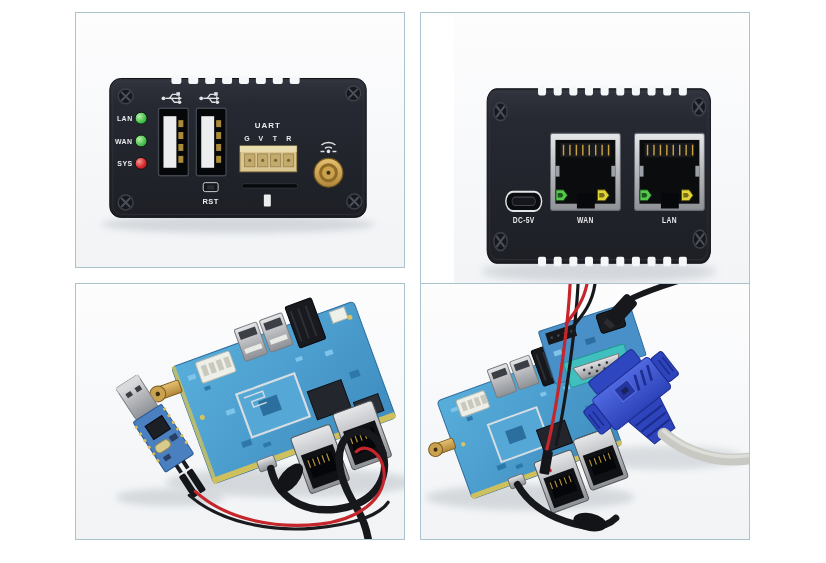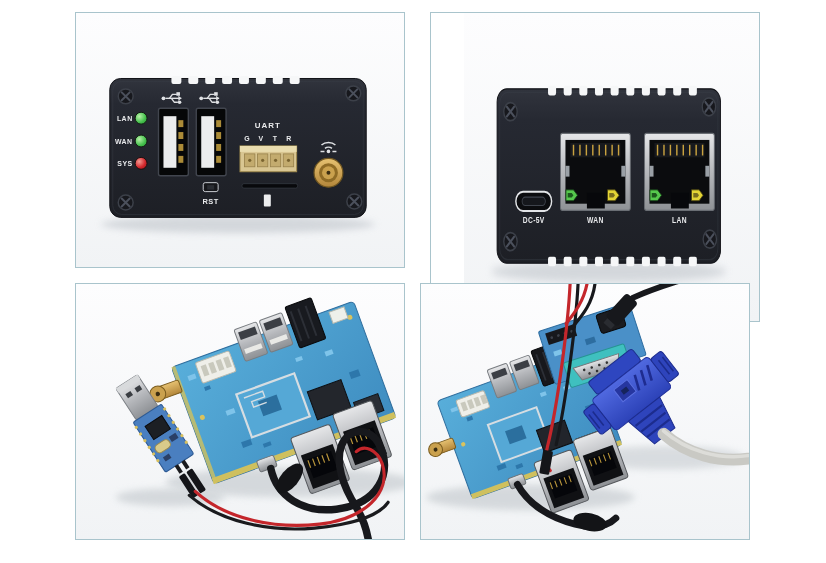--- a/index.html
+++ b/index.html
@@ -4,21 +4,21 @@
 <style>
   html,body{margin:0;padding:0;}
   body{
     width:826px;height:563px;position:relative;background:#ffffff;
     font-family:"Liberation Sans", sans-serif;overflow:hidden;
   }
   .panel{
     position:absolute;box-sizing:border-box;border:1px solid #a9c4cc;background:#fff;overflow:hidden;
   }
   #panel-front{left:75px;top:12px;width:330px;height:256px;}
-  #panel-rear{left:430px;top:12px;width:330px;height:310px;padding-left:33px;}
+  #panel-rear{left:420px;top:12px;width:330px;height:310px;padding-left:33px;}
   #panel-usbserial{left:75px;top:283px;width:330px;height:257px;}
   #panel-vga{left:420px;top:283px;width:330px;height:257px;}
   .panel svg{display:block;width:100%;height:100%;}
   svg text{
     font-family:"Liberation Sans", sans-serif;
     font-weight:bold;fill:#e9eaec;
   }
 </style>
 </head>
 <body>

